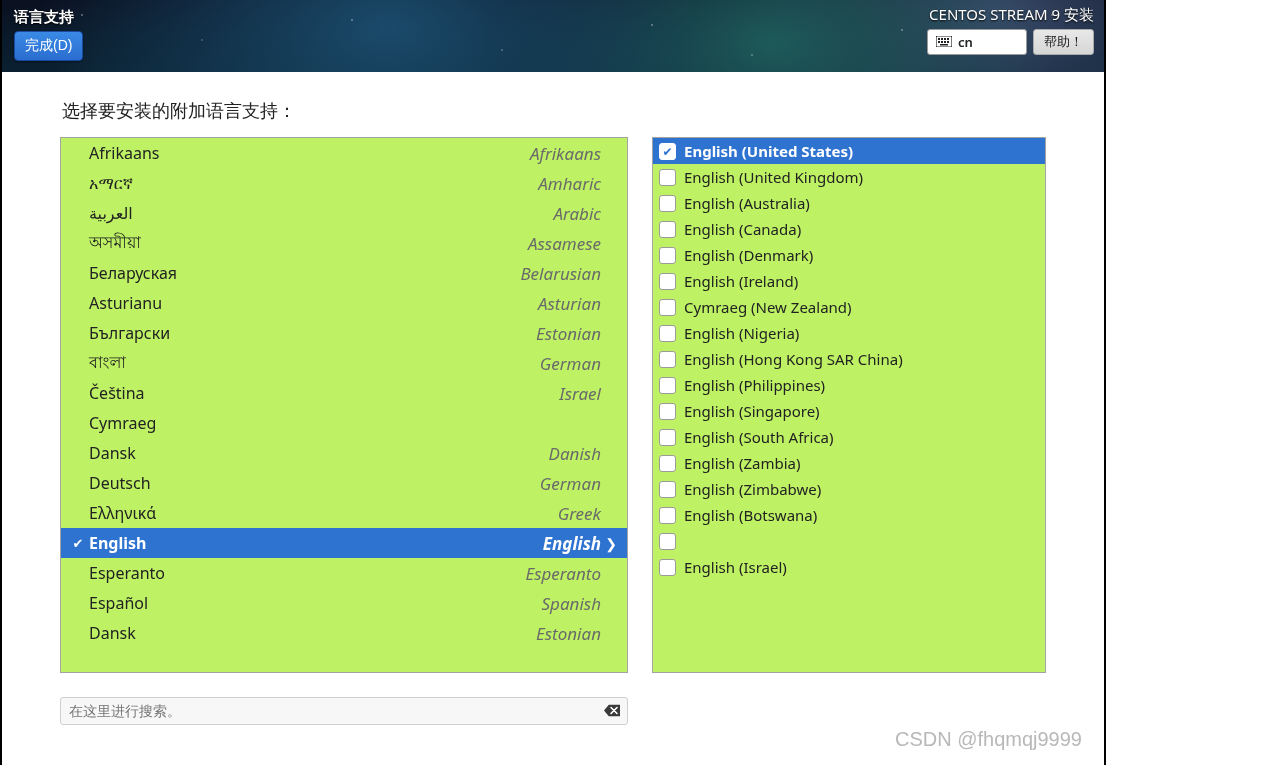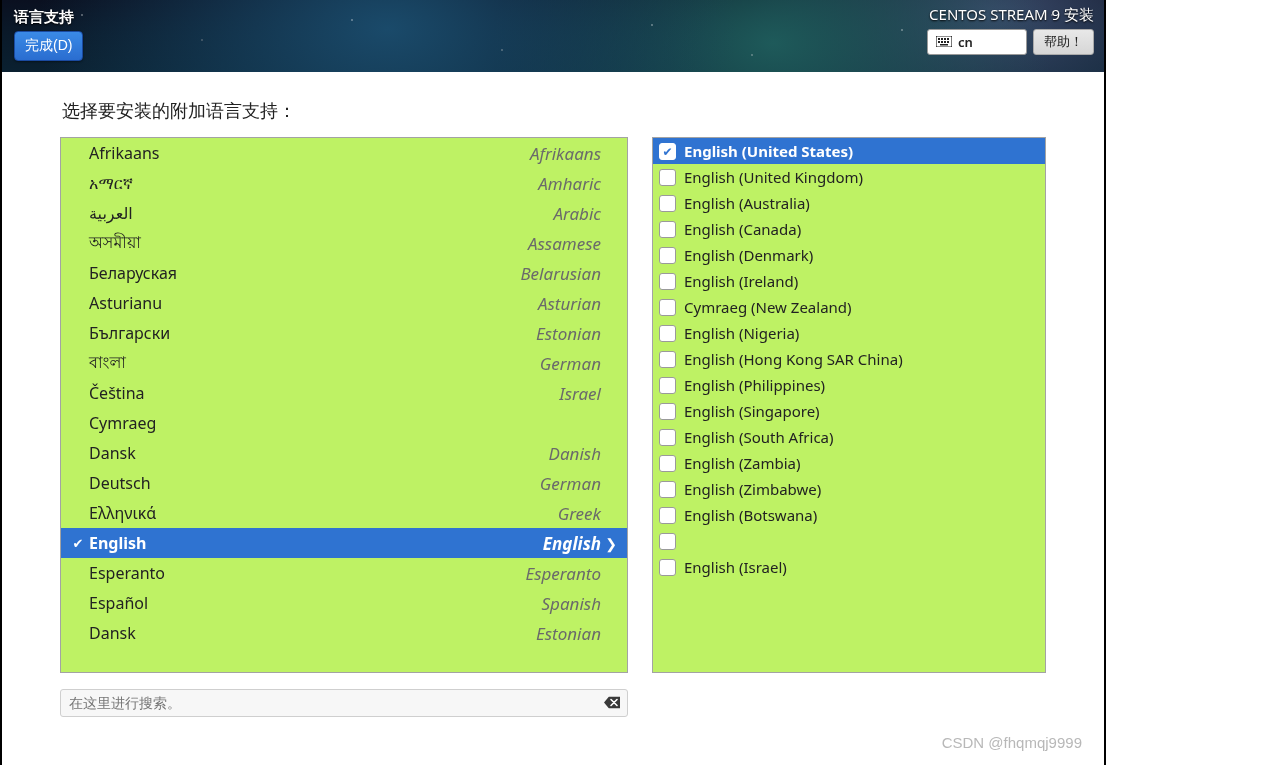--- a/index.html
+++ b/index.html
@@ -28,25 +28,25 @@
   .lang-row .native{flex:0 0 auto;font-size:16px;margin-left:2px;}
   .lang-row .eng{flex:1;text-align:right;font-style:italic;color:#6a6a6a;font-size:17px;}
   .lang-row .arrow{width:16px;text-align:right;font-size:14px;}
   .lang-row.selected{background:#2f73d1;color:#fff;}
   .lang-row.selected .eng{color:#fff;font-weight:700;}
   .lang-row.selected .native{font-weight:700;}
   .loc-row{display:flex;align-items:center;height:26px;padding:0 8px 0 6px;cursor:pointer;font-size:15px;}
   .loc-row .cbox{width:15px;height:15px;border:1px solid #9a9a9a;border-radius:3px;margin-right:8px;display:inline-flex;align-items:center;justify-content:center;background:#fff;font-size:12px;color:#fff;}
   .loc-row.selected{background:#2f73d1;color:#fff;font-weight:700;}
   .loc-row.selected .cbox{background:#fff;border-color:#fff;color:#2f73d1;}
-  .search-wrap{margin-top:16px;width:568px;}
+  .search-wrap{margin-top:24px;width:568px;}
   .search{width:100%;box-sizing:border-box;border:1px solid #cfcfcf;border-radius:3px;padding:5px 30px 5px 8px;font-size:14px;color:#888;background:#f7f7f7;position:relative;}
   .search-holder{position:relative;}
   .clear-icon{position:absolute;right:8px;top:50%;transform:translateY(-50%);color:#555;font-size:14px;}
-  .watermark{position:absolute;right:22px;bottom:14px;color:#b8b8b8;font-size:15px;font-family:sans-serif;}
+  .watermark{position:absolute;right:22px;bottom:14px;color:#b8b8b8;font-size:20px;font-family:sans-serif;}
   
   .panel::-webkit-scrollbar{width:0;}
 </style>
 </head>
 <body>
 
 <div class="wrap">
   <div class="header">
     <div class="hdr-left">
       <div class="hdr-title">语言支持</div>

